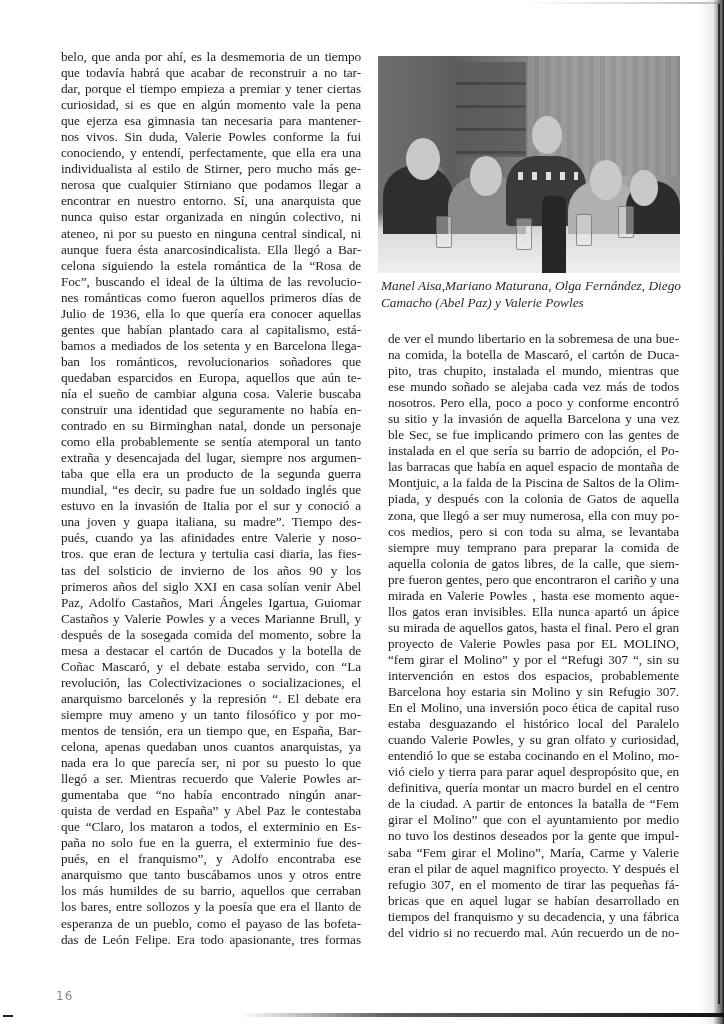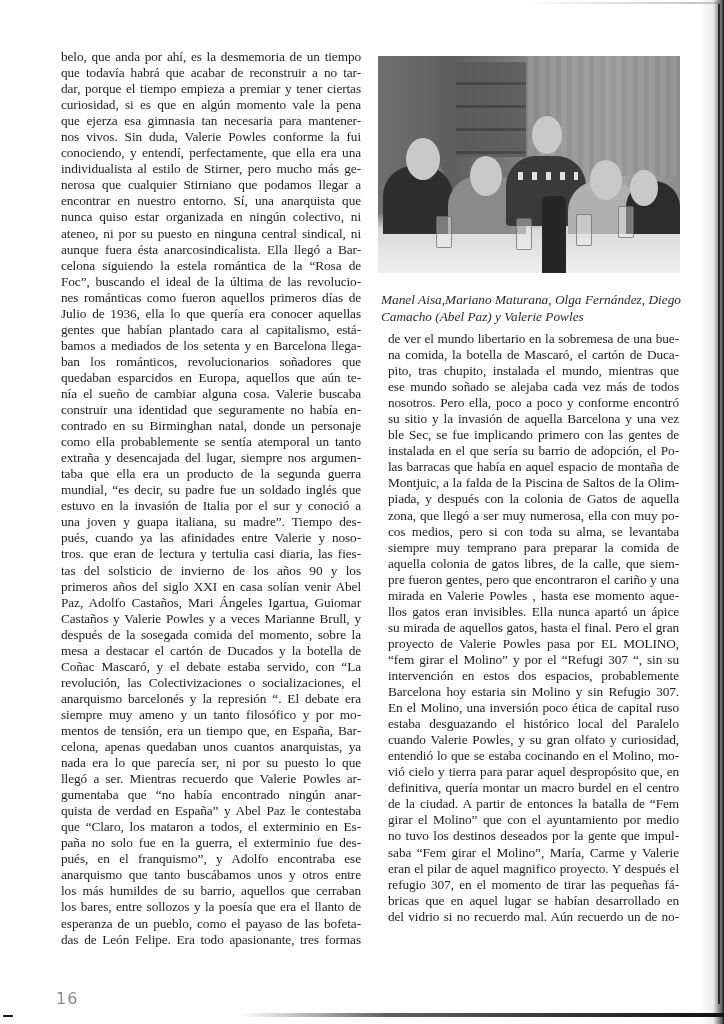--- a/index.html
+++ b/index.html
@@ -86,26 +86,26 @@
   .photo .bottle {
     position: absolute; left: 164px; top: 140px; width: 24px; height: 77px; background: #262626; border-radius: 6px 6px 0 0;
   }
   .photo .table {
     position: absolute; left: 0; top: 178px; width: 302px; height: 39px;
     background: linear-gradient(to bottom, #dcdcdc, #efefef);
   }
   .photo .glass { position: absolute; width: 14px; height: 30px; border: 1px solid rgba(80,80,80,0.6); border-radius: 2px; background: rgba(240,240,240,0.4); }
   .caption {
     position: absolute; left: 381px; top: 278px; width: 300px;
-    font-style: italic; font-size: 13.3px; line-height: 16.5px; color: #2a2a2a; margin-top: 14px;
+    font-style: italic; font-size: 13.3px; line-height: 16.5px; color: #2a2a2a;
   }
   .caption .line { height: 16.5px; }
   .page-number {
     position: absolute; left: 56px; top: 989px;
-    font-family: "DejaVu Sans", sans-serif; font-size: 16px; color: #8a8a8a; letter-spacing: 1px;
+    font-family: "DejaVu Sans", sans-serif; font-size: 12px; color: #8a8a8a; letter-spacing: 1px;
   }
 </style>
 </head>
 <body>
 
 <div class="page">
   <div class="top-edge"></div>
   <div class="spine-shadow"></div>
   <div class="spine-line"></div>
 
@@ -225,20 +225,21 @@
       <span class="line">entendió lo que se estaba cocinando en el Molino, mo-</span>
       <span class="line">vió cielo y tierra para parar aquel despropósito que, en</span>
       <span class="line">definitiva, quería montar un macro burdel en el centro</span>
       <span class="line">de la ciudad. A partir de entonces la batalla de “Fem</span>
       <span class="line">girar el Molino” que con el ayuntamiento por medio</span>
       <span class="line">no tuvo los destinos deseados por la gente que impul-</span>
       <span class="line">saba “Fem girar el Molino”, María, Carme y Valerie</span>
       <span class="line">eran el pilar de aquel magnifico proyecto. Y después el</span>
       <span class="line">refugio 307, en el momento de tirar las pequeñas fá-</span>
       <span class="line">bricas que en aquel lugar se habían desarrollado en</span>
+      <span class="line">tiempos del franquismo y su decadencia, y una fábrica</span>
       <span class="line">del vidrio si no recuerdo mal. Aún recuerdo un de no-</span>
     </div>
 
   <div class="page-number">16</div>
 
   <div class="bottom-edge"></div>
   <div class="bottom-tick"></div>
 </div>
 
 </body></html>

